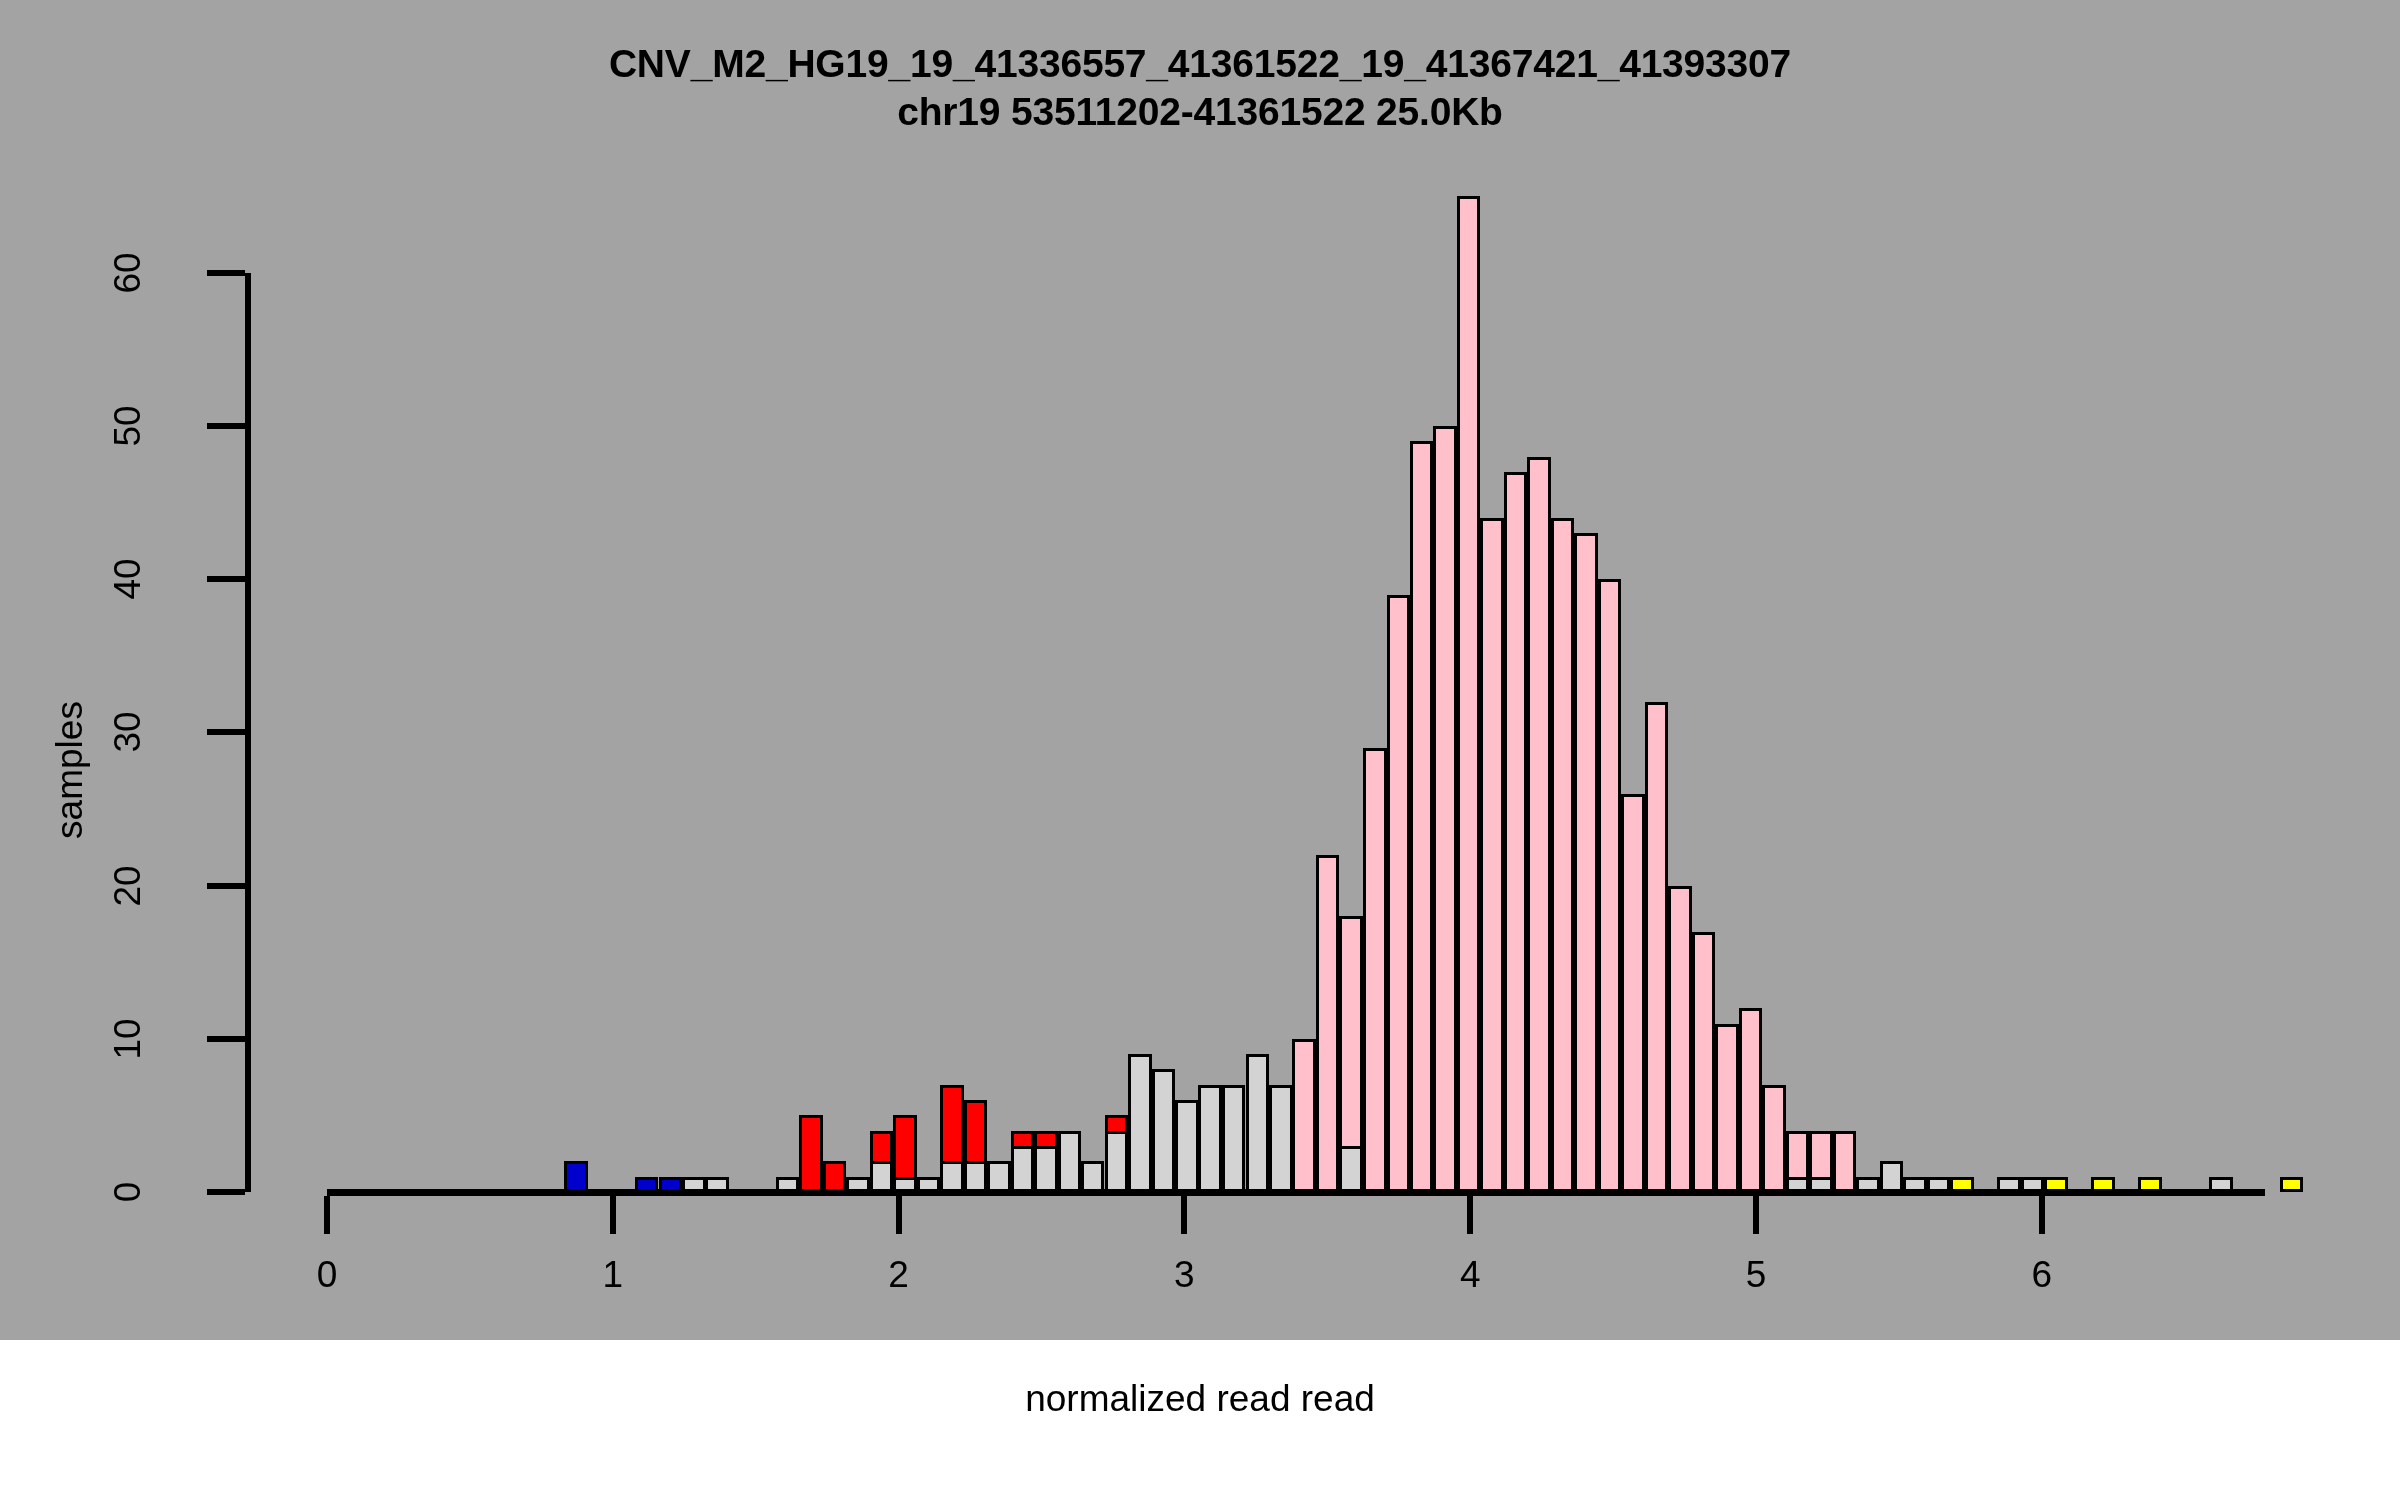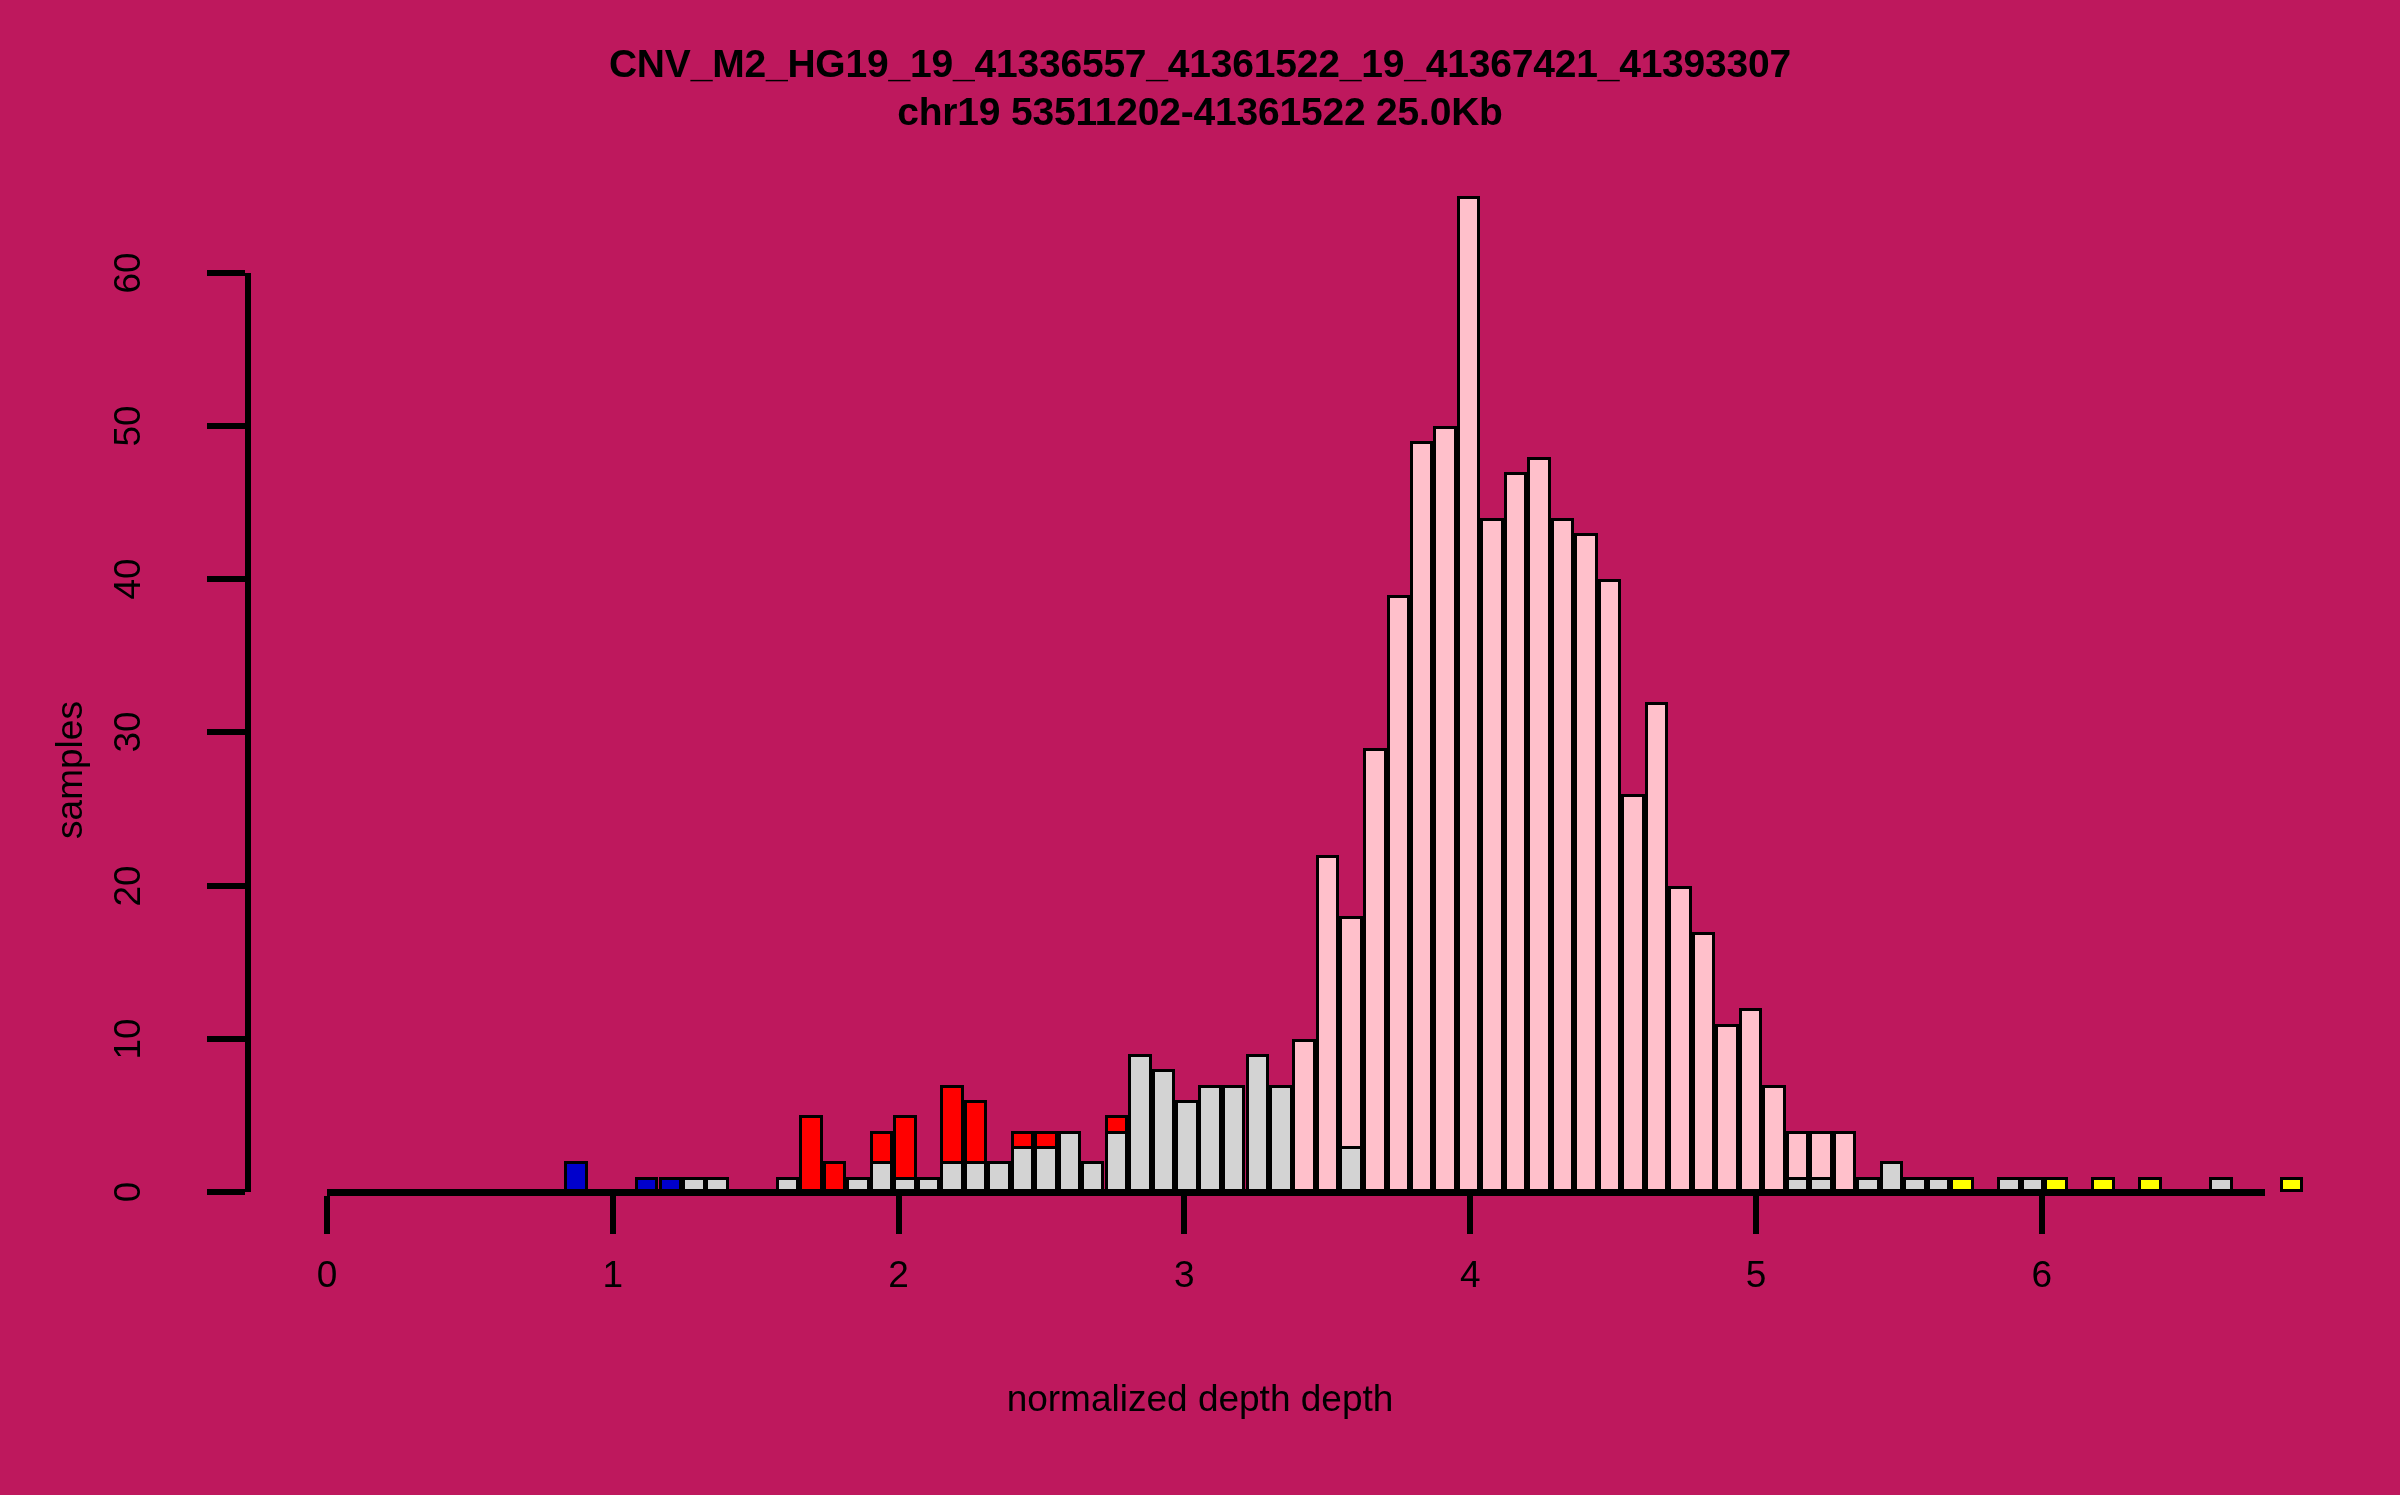--- a/index.html
+++ b/index.html
@@ -11,22 +11,22 @@
   body {
     width: 2400px;
     height: 1500px;
     font-family: "Liberation Sans", sans-serif;
     color: #000000;
     overflow: hidden;
   }
   #plot-root {
     position: relative;
     width: 2400px;
-    height: 1495px;
-    background: #be185d;
+    height: 1340px;
+    background: #a3a3a3;
   }
 
   
   #title-block {
     position: absolute;
     left: 0;
     top: 40px;
     width: 2400px;
     text-align: center;
     line-height: 1.22;
@@ -107,21 +107,21 @@
 <body>
 
 <div id="plot-root">
 
   <div id="title-block">
     <span class="title-line">CNV_M2_HG19_19_41336557_41361522_19_41367421_41393307</span>
     <span class="title-line">chr19 53511202-41361522 25.0Kb</span>
   </div>
 
   <div id="y-axis-title">samples</div>
-  <div id="x-axis-title">normalized depth depth</div>
+  <div id="x-axis-title">normalized read read</div>
 
   <div id="bars-layer">
       <div class="bar-seg" style="left: 564.2px; width: 23.5px; top: 1161.4px; height: 30.6px; background: rgb(0, 0, 204); z-index: 10;"></div>
       <div class="bar-seg" style="left: 634.8px; width: 23.5px; top: 1176.7px; height: 15.3px; background: rgb(0, 0, 204); z-index: 10;"></div>
       <div class="bar-seg" style="left: 658.5px; width: 23.5px; top: 1176.7px; height: 15.3px; background: rgb(0, 0, 204); z-index: 10;"></div>
       <div class="bar-seg" style="left: 682px; width: 23.5px; top: 1176.7px; height: 15.3px; background: rgb(211, 211, 211); z-index: 10;"></div>
       <div class="bar-seg" style="left: 705.4px; width: 23.5px; top: 1176.7px; height: 15.3px; background: rgb(211, 211, 211); z-index: 10;"></div>
       <div class="bar-seg" style="left: 775.7px; width: 23.5px; top: 1176.7px; height: 15.3px; background: rgb(255, 0, 0); z-index: 10;"></div>
       <div class="bar-seg" style="left: 775.7px; width: 23.5px; top: 1176.7px; height: 15.3px; background: rgb(211, 211, 211); z-index: 11;"></div>
       <div class="bar-seg" style="left: 799.1px; width: 23.5px; top: 1115.4px; height: 76.6px; background: rgb(255, 0, 0); z-index: 10;"></div>

